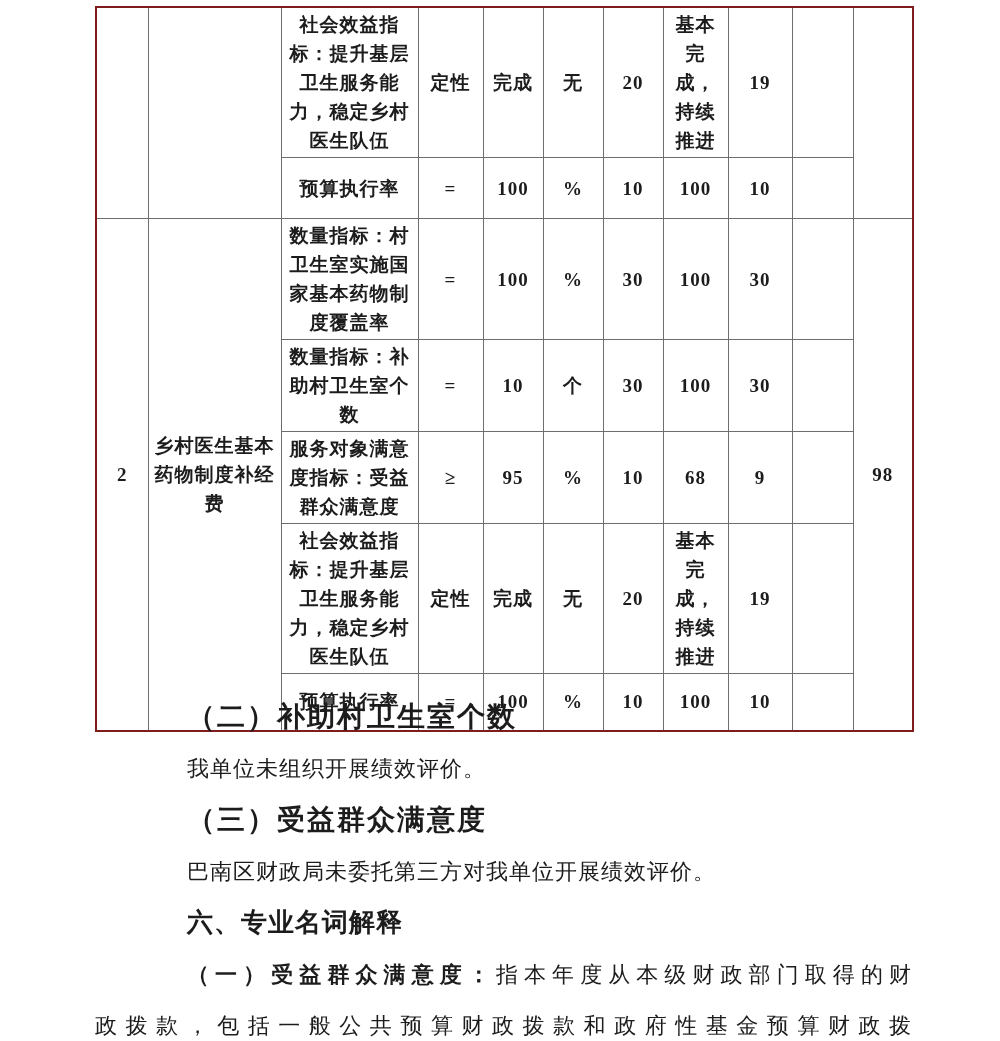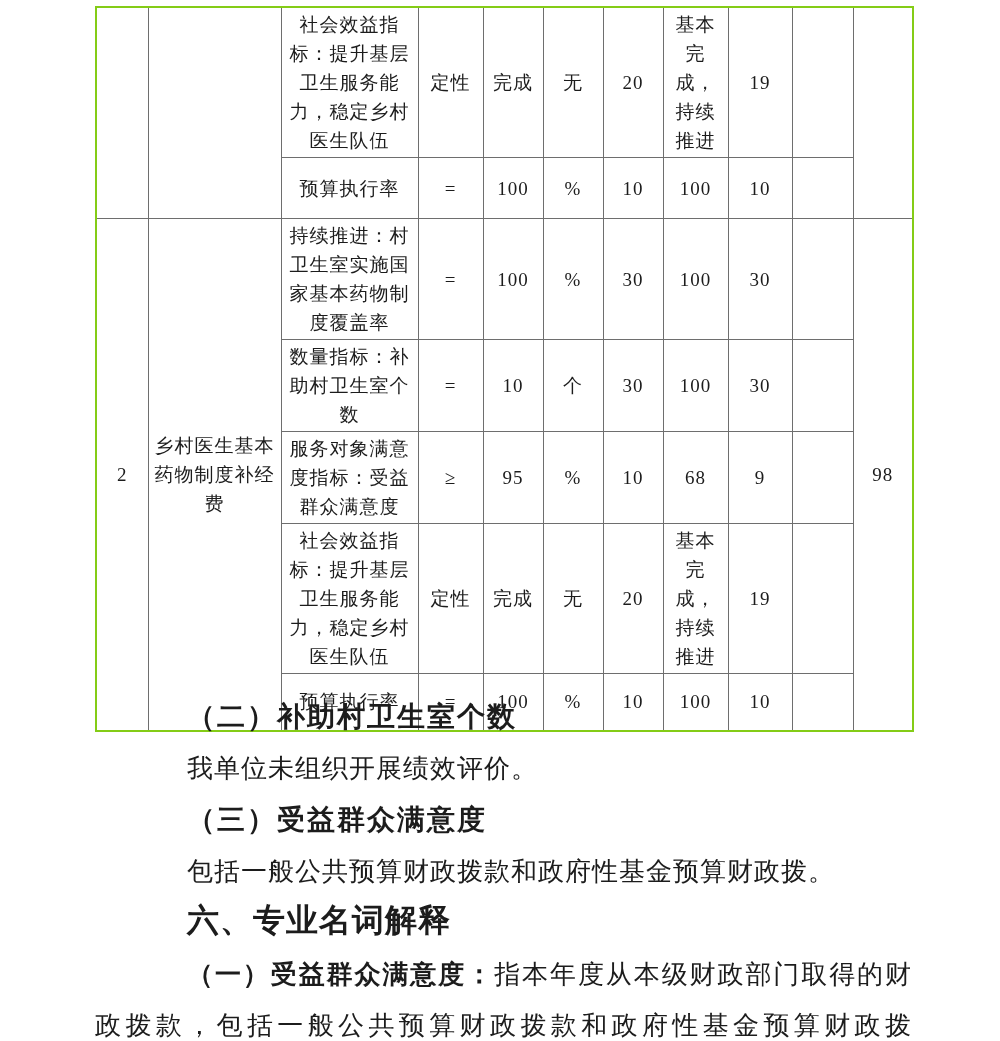--- a/index.html
+++ b/index.html
@@ -20,41 +20,41 @@
   }
   .perf-table td{
     border:1px solid #6e6e6e;
     text-align:center;vertical-align:middle;
     padding:2px 3px;
     line-height:29px;
     letter-spacing:1px;
     word-break:break-all;
     overflow:hidden;
   }
-  .perf-table{border:2px solid #84cc16;}
+  .perf-table{border:2px solid #7f1d1d;font-weight:bold;}
   .perf-table tr:nth-child(1){height:127px;}
   .perf-table tr:nth-child(2){height:61px;}
   .perf-table tr:nth-child(3){height:111px;}
   .perf-table tr:nth-child(4){height:58px;}
   .perf-table tr:nth-child(5){height:87px;}
   .perf-table tr:nth-child(6){height:128px;}
   .perf-table tr:nth-child(7){height:57px;}
   .perf-table td.c-ind{padding:2px 5px;}
 
   
   .textblock{
     position:absolute;left:95px;top:691px;width:817px;
   }
   .tl{margin:0;line-height:51.5px;white-space:nowrap;}
   .indent{padding-left:92px;}
   .h2{font-size:28px;font-weight:bold;letter-spacing:2px;}
-  .body{font-size:26px;letter-spacing:1px;}
+  .body{font-size:22px;letter-spacing:1px;}
   .h1{
-    font-family:Liberation Mono, monospace;
-    font-size:32px;font-weight:bold;letter-spacing:1px;
+    font-family:Liberation Sans, sans-serif;
+    font-size:26px;font-weight:bold;letter-spacing:1px;
   }
   .just{
     white-space:normal;
     text-align:justify;
     text-align-last:justify;
   }
 </style>
 </head>
 <body>
 
@@ -94,21 +94,21 @@
           <td>100</td>
           <td>%</td>
           <td>10</td>
           <td>100</td>
           <td>10</td>
           <td></td>
         </tr>
         <tr>
           <td rowspan="5">2</td>
           <td class="c-ind" rowspan="5">乡村医生基本药物制度补经费</td>
-          <td class="c-ind">持续推进：村卫生室实施国家基本药物制度覆盖率</td>
+          <td class="c-ind">数量指标：村卫生室实施国家基本药物制度覆盖率</td>
           <td>=</td>
           <td>100</td>
           <td>%</td>
           <td>30</td>
           <td>100</td>
           <td>30</td>
           <td></td>
           <td rowspan="5">98</td>
         </tr>
         <tr>
@@ -151,19 +151,19 @@
           <td>10</td>
           <td></td>
         </tr>
       </tbody>
   </table>
 
   <div class="textblock">
     <p class="tl h2 indent">（二）补助村卫生室个数</p>
     <p class="tl body indent">我单位未组织开展绩效评价。</p>
     <p class="tl h2 indent">（三）受益群众满意度</p>
-    <p class="tl body indent">包括一般公共预算财政拨款和政府性基金预算财政拨。</p>
+    <p class="tl body indent">巴南区财政局未委托第三方对我单位开展绩效评价。</p>
     <p class="tl h1 indent">六、专业名词解释</p>
     <p class="tl body indent just"><b>（一）受益群众满意度：</b><span>指本年度从本级财政部门取得的财</span></p>
     <p class="tl body just">政拨款，包括一般公共预算财政拨款和政府性基金预算财政拨</p>
   </div>
 
 </div>
 
 </body></html>

